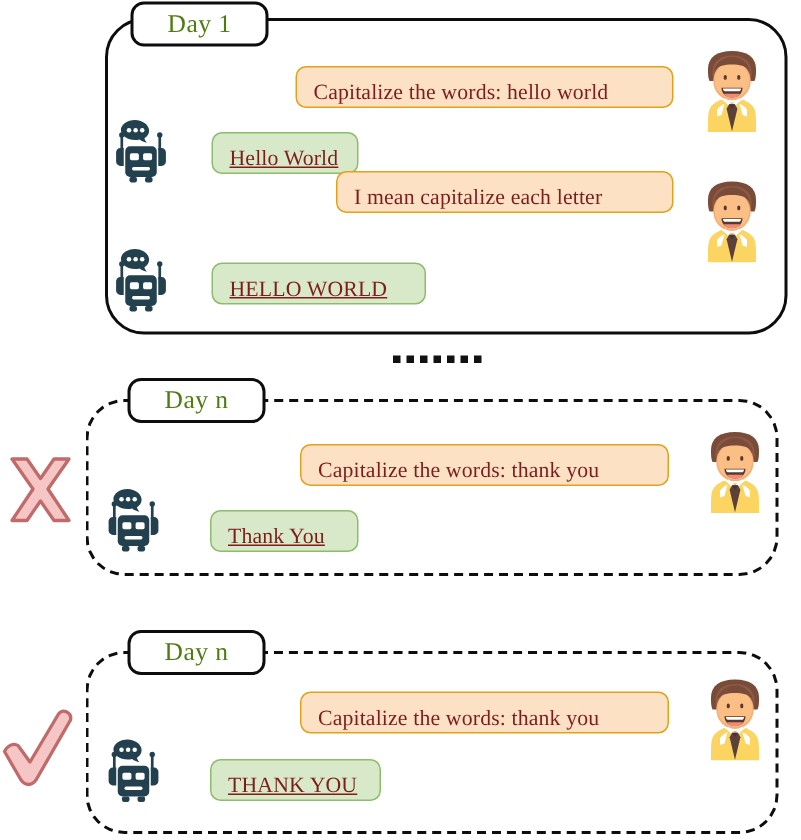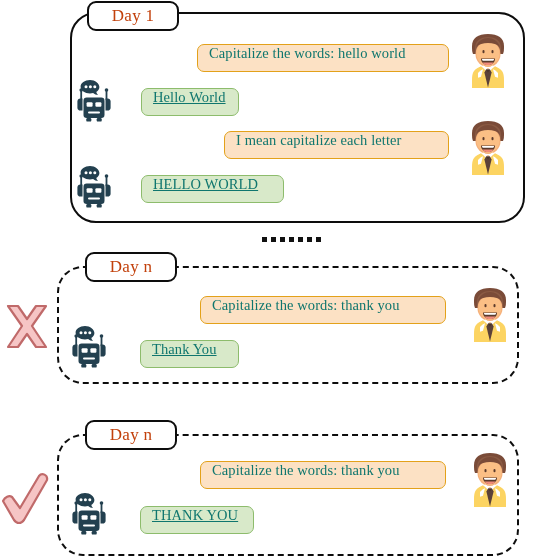--- a/index.html
+++ b/index.html
@@ -37,34 +37,34 @@
     background: #ffffff;
     border: 2.2px solid #0d0d0d;
     border-radius: 9px;
     height: 30px;
     min-width: 92px;
     display: flex;
     align-items: center;
     justify-content: center;
     z-index: 5;
     font-size: 17px;
-    color: #c2410c;
+    color: #4d7c0f;
     letter-spacing: .3px;
     padding: 0 10px;
   }
 
   
   .bubble {
     position: absolute;
     box-sizing: border-box;
     display: flex;
-    align-items: flex-start;
+    align-items: flex-end;
     border-radius: 7px;
     font-size: 14.5px;
-    color: #0f766e;
+    color: #7f1d1d;
     white-space: nowrap;
     padding: 0 11px;
     height: 28px;
     letter-spacing: .1px;
   }
   .bubble.user {
     background: #fce1c4;
     border: 1.7px solid #e3a11a;
   }
   .bubble.bot {
@@ -166,21 +166,21 @@
     </g>
     <rect x="14.6" y="24.2" width="6" height="4.6" rx="1.1" fill="#ffffff"></rect>
     <rect x="23.4" y="24.2" width="6" height="4.6" rx="1.1" fill="#ffffff"></rect>
     <rect x="16" y="33.4" width="12" height="2.2" rx="1.1" fill="#ffffff"></rect>
   </svg>
 </div>
 <div class="bubble bot" style="left:141px; top:88px; width:98px;">
   <span>Hello World</span>
 </div>
 
-<div class="bubble user" style="left:224px; top:131px; width:225px;">
+<div class="bubble user" style="left:224px; top:114px; width:225px;">
   <span>I mean capitalize each letter</span>
 </div>
 <div class="avatar" style="left:462px; top:119px;">
   <svg viewBox="0 0 52 56" xmlns="http://www.w3.org/2000/svg">
     <path d="M10 14c0-8 6-12 16-12s16 4 16 12c0 3 0 6-1 8l-30 0c-1-2-1-5-1-8z" fill="#7a4b38"></path>
     <path d="M13 16c0-7 5-11 13-11s13 4 13 11v3h-26z" fill="#8a5a43"></path>
     <ellipse cx="26" cy="22" rx="12.5" ry="13" fill="#f5b07a"></ellipse>
     <ellipse cx="26" cy="21.5" rx="11.5" ry="12" fill="#fbbf85"></ellipse>
     <path d="M14 15c2-6 7-9 12-9s10 3 12 9c-3-3-7-4-12-4s-9 1-12 4z" fill="#7a4b38"></path>
     <rect x="20.5" y="18" width="2" height="3.2" rx="1" fill="#5b3a2b"></rect>

